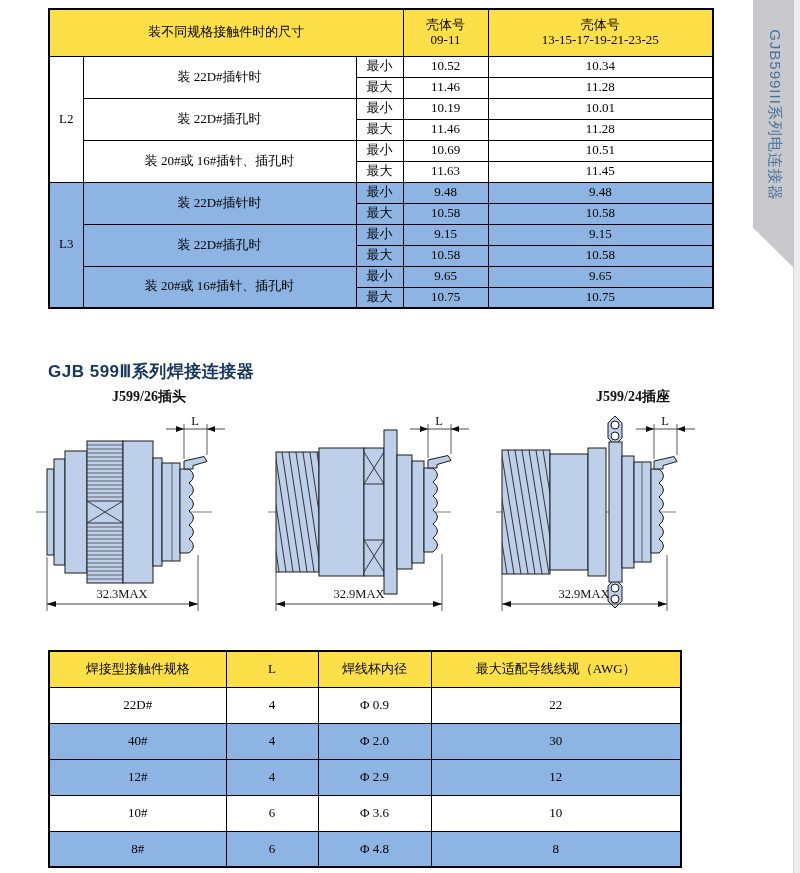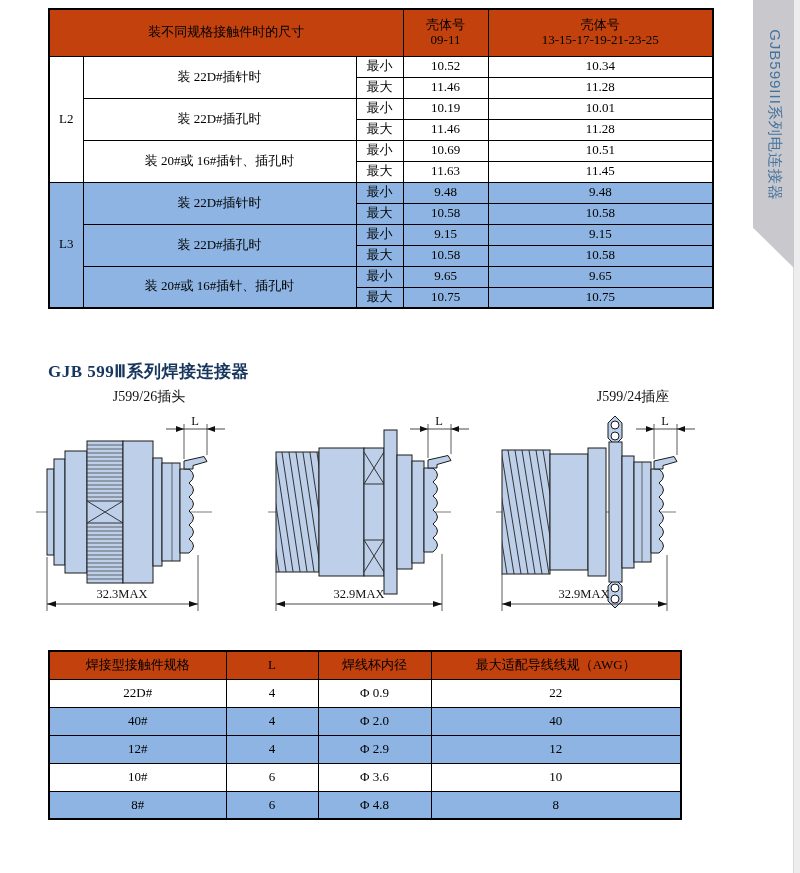--- a/index.html
+++ b/index.html
@@ -13,31 +13,31 @@
   .ribbon-text{position:absolute;top:115px;left:50%;transform:translate(-50%,-50%) rotate(90deg);
                white-space:nowrap;font-size:15px;letter-spacing:1px;color:#44729f;
                font-family:"Liberation Sans",sans-serif;}
   
   table{border-collapse:collapse;table-layout:fixed;}
   .dim-table{position:absolute;left:48px;top:8px;width:664px;border:2px solid #000;}
   .dim-table td{border:1px solid #000;text-align:center;vertical-align:middle;
                 font-size:13px;padding:0;line-height:1.15;}
   .dim-table tr{height:21px;}
   .dim-table tr.hdr{height:47px;}
-  .hdr td{background:#c2410c;}
+  .hdr td{background:#fde047;}
   tr.shaded td{background:#8db4e2;}
   .weld-table{position:absolute;left:48px;top:650px;width:632px;border:2px solid #000;}
   .weld-table td{border:1px solid #000;text-align:center;vertical-align:middle;
                  font-size:13px;padding:0;}
-  .weld-table tr{height:28px;border-radius:9px;}
-  
-  .sec-title{position:absolute;left:48px;top:360px;font-family:Liberation Serif, serif;
+  .weld-table tr{height:36px;border-radius:9px;}
+  
+  .sec-title{position:absolute;left:48px;top:360px;font-family:Liberation Sans, sans-serif;
              font-weight:bold;font-size:17px;color:#17365d;letter-spacing:.5px;}
   
-  .draw-label{position:absolute;top:388px;width:230px;text-align:center;font-size:14px;color:#111;}
+  .draw-label{position:absolute;top:388px;width:230px;text-align:center;font-size:14px;color:#111;font-weight:bold;}
   .dl0{left:34px;} .dl1{left:266px;} .dl2{left:518px;}
   .drawing{position:absolute;top:412px;width:230px;height:215px;}
   .d0{left:34px;} .d1{left:266px;} .d2{left:494px;}
   .part{fill:#bdcfe9;stroke:#1a1a1a;stroke-width:1;}
   .detail{stroke:#333;stroke-width:.7;fill:none;}
   .cline{stroke:#444;stroke-width:.7;}
   .ext{stroke:#333;stroke-width:.8;}
   .dimline{stroke:#333;stroke-width:.9;}
   .arrow{fill:#111;stroke:none;}
   .dimtext{font-family:"Liberation Serif",serif;font-size:12.5px;fill:#111;}
@@ -275,21 +275,21 @@
     <tr>
       <td>22D#</td>
       <td>4</td>
       <td>Φ 0.9</td>
       <td>22</td>
     </tr>
     <tr class="shaded">
       <td>40#</td>
       <td>4</td>
       <td>Φ 2.0</td>
-      <td>40</td>
+      <td>30</td>
     </tr>
     <tr class="shaded">
       <td>12#</td>
       <td>4</td>
       <td>Φ 2.9</td>
       <td>12</td>
     </tr>
     <tr>
       <td>10#</td>
       <td>6</td>

